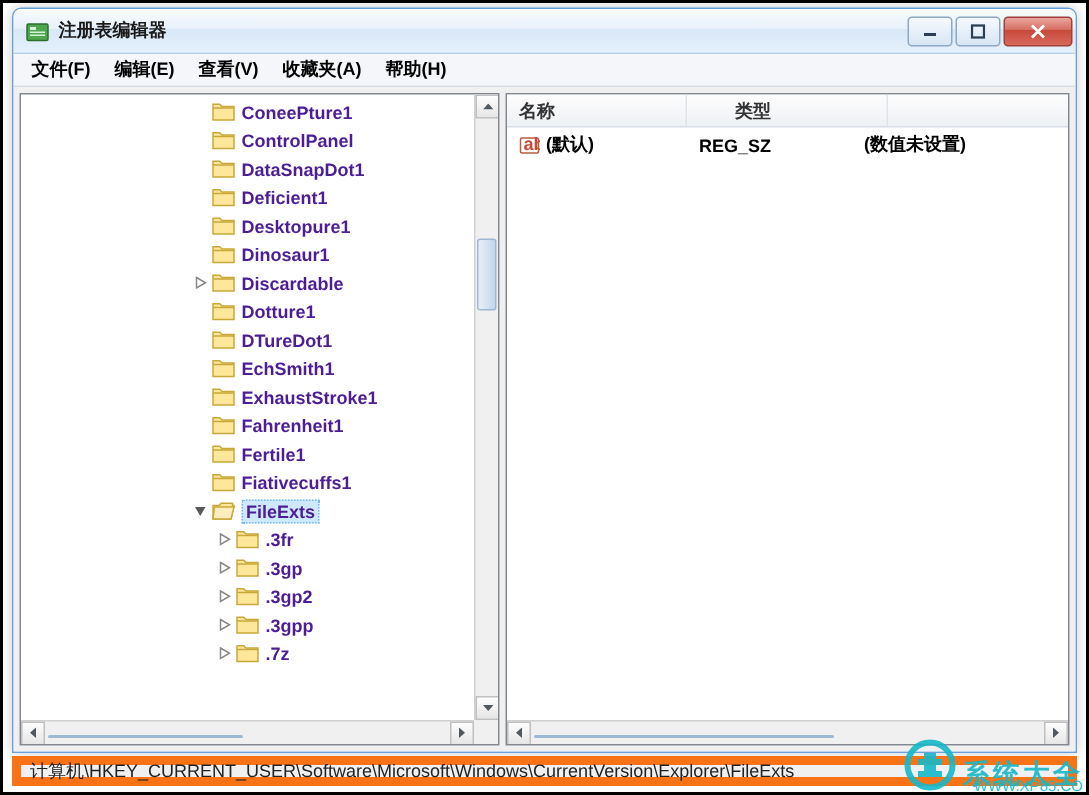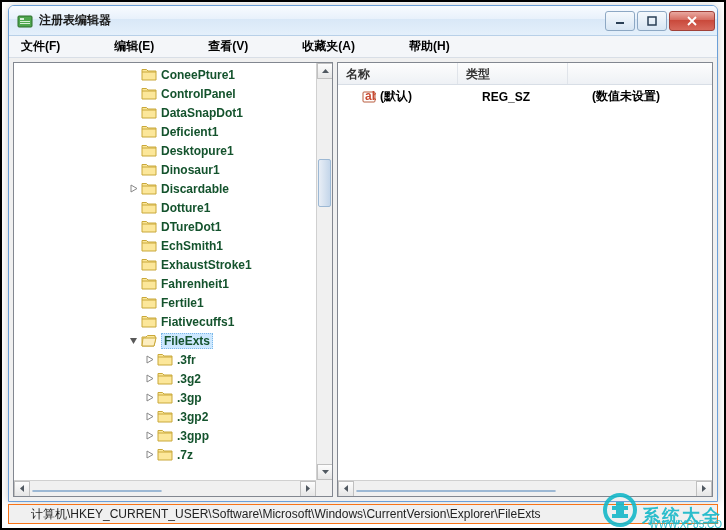--- a/index.html
+++ b/index.html
@@ -10,55 +10,55 @@
 .window { position: absolute; top: 5px; left: 8px; right: 8px; bottom: 28px; border: 1px solid #6b9fd8; border-radius: 6px 6px 0 0; background: #fff; display: flex; flex-direction: column; overflow: hidden; box-shadow: 0 0 8px rgba(0,0,0,0.2); font-weight: bold; }
 
 .titlebar { height: 30px; background: linear-gradient(to bottom, #f8fbff 0%, #e8f1fb 45%, #d9e8f7 46%, #e4f0fb 100%); display: flex; align-items: center; padding: 0 2px 0 8px; border-bottom: 1px solid #b8d0e8; }
 .titlebar .app-icon { width: 16px; height: 16px; margin-right: 6px; display: flex; align-items: center; justify-content: center; }
 .titlebar .title { flex: 1; color: #1a1a1a; }
 .win-controls { display: flex; gap: 0; }
 .win-btn { width: 30px; height: 20px; border: 1px solid #8da8c4; border-radius: 3px; margin-left: 2px; display: flex; align-items: center; justify-content: center; background: linear-gradient(to bottom, #f5f9fd, #d8e6f4); cursor: pointer; }
 .win-btn.close { width: 46px; background: linear-gradient(to bottom, #e9a8a0 0%, #d66b5f 45%, #c9493b 46%, #d7695c 100%); border-color: #a04038; color: #fff; }
 .win-btn svg { display: block; }
 
-.menubar { height: 22px; background: #f4f6f9; display: flex; align-items: flex-start; padding: 0 4px; border-bottom: 1px solid #d8dee6; gap: 38px; }
+.menubar { height: 22px; background: #f4f6f9; display: flex; align-items: flex-start; padding: 0 4px; border-bottom: 1px solid #d8dee6; }
 .menu-item { padding: 2px 8px; cursor: pointer; }
 
 .client { flex: 1; display: flex; padding: 4px; gap: 4px; min-height: 0; background: #f0f0f0; }
 .pane { background: #fff; border: 1px solid #828790; position: relative; overflow: hidden; }
 .left-pane { width: 320px; display: flex; flex-direction: column; }
 .right-pane { flex: 1; display: flex; flex-direction: column; }
 
 .tree-scroll { flex: 1; overflow: hidden; position: relative; }
 .tree { position: absolute; top: 0; left: 0; right: 16px; bottom: 16px; overflow: hidden; padding: 2px 0; }
 .tree-row { display: flex; align-items: center; height: 19px; padding-left: 2px; white-space: nowrap; cursor: pointer; }
 .tree-row .indent { display: inline-block; }
 .tree-row .expander { width: 11px; height: 11px; display: inline-flex; align-items: center; justify-content: center; margin-right: 2px; }
 .tree-row .expander svg { display: block; }
 .tree-row .folder { width: 16px; height: 14px; margin-right: 4px; display: inline-flex; }
-.tree-row .label { color: #14532d; }
+.tree-row .label { color: #4c1d95; }
 .tree-row.selected { }
 .tree-row.selected .label { background: #cde8ff; border: 1px dotted #7cb8e8; padding: 0 2px; }
 
 .hscrollbar { height: 16px; background: #f0f0f0; border-top: 1px solid #d0d0d0; position: absolute; bottom: 0; left: 0; right: 16px; display: flex; align-items: center; }
 .vscrollbar { width: 16px; background: #f0f0f0; border-left: 1px solid #d0d0d0; position: absolute; top: 0; bottom: 16px; right: 0; display: flex; flex-direction: column; }
 .sb-btn { width: 16px; height: 16px; background: linear-gradient(to bottom,#fdfdfd,#e6e6e6); border: 1px solid #c0c0c0; display: flex; align-items: center; justify-content: center; }
 .sb-track { flex: 1; position: relative; }
 .sb-thumb-v { position: absolute; left: 1px; right: 1px; background: linear-gradient(to right,#e8eef6,#c4d6ea); border: 1px solid #9cb8d4; border-radius: 2px; }
 .sb-thumb-h { position: absolute; top: 1px; bottom: 1px; background: linear-gradient(to bottom,#e8eef6,#c4d6ea); border: 1px solid #9cb8d4; border-radius: 2px; }
 .sb-corner { position: absolute; right: 0; bottom: 0; width: 16px; height: 16px; background: #f0f0f0; }
 
-.list-header { height: 22px; background: linear-gradient(to bottom,#fdfdfd,#eef1f5); border-bottom: 1px solid #d8dee6; display: flex; }
+.list-header { height: 22px; background: linear-gradient(to bottom,#fdfdfd,#eef1f5); border-bottom: 1px solid #d8dee6; display: flex; gap: 24px; }
 .list-header .col { padding: 3px 8px; border-right: 1px solid #e0e4ea; color: #333; }
-.list-body { flex: 1; padding: 2px 16px; overflow: hidden; position: relative; }
+.list-body { flex: 1; padding: 2px 0; overflow: hidden; position: relative; }
 .list-row { display: flex; height: 19px; align-items: center; }
 .list-row .cell { padding: 0 8px; display: flex; align-items: center; gap: 4px; }
 .val-icon { width: 14px; height: 14px; }
 
-.statusbar { position: absolute; left: 8px; right: 8px; bottom: 6px; height: 20px; background: #f0f0f0; border: 1px solid #f97316; display: flex; align-items: center; padding: 0 22px; color: #222; }
+.statusbar { position: absolute; left: 8px; right: 8px; bottom: 6px; height: 20px; background: #f0f0f0; border: 6px solid #f97316; display: flex; align-items: center; padding: 0 6px; color: #222; }
 
 .watermark { position: absolute; right: 4px; bottom: 2px; display: flex; align-items: flex-end; gap: 4px; opacity: 0.9; }
 .watermark .wm-text { font-size: 18px; font-weight: bold; color: #16b8c9; letter-spacing: 2px; }
 .watermark .wm-sub { font-size: 10px; color: #16b8c9; position: absolute; right: 0; bottom: -2px; }
 
 
 .folder svg { width: 16px; height: 14px; }
 
 
 .guides { position: absolute; top: 6px; bottom: 28px; left: 12px; width: 140px; pointer-events: none; }
@@ -304,35 +304,20 @@
                   <path d="M2 1 L8 4.5 L2 8 Z" fill="none" stroke="#888" stroke-width="1"></path>
                 </svg>
               </span>
               <span class="folder">
                 <svg viewBox="0 0 16 14">
                   <path d="M1 4 L1 12 L15 12 L15 3 L7 3 L5.5 1.5 L1 1.5 Z" fill="#fce79a" stroke="#c9a83a"></path>
                   <path d="M1 4 L15 4" stroke="#c9a83a"></path>
                 </svg>
               </span>
               <span class="label">.3fr</span>
-            </div>
-            <div class="tree-row">
-              <span class="indent" style="width: 128px;"></span>
-              <span class="expander">
-                <svg width="9" height="9">
-                  <path d="M2 1 L8 4.5 L2 8 Z" fill="none" stroke="#888" stroke-width="1"></path>
-                </svg>
-              </span>
-              <span class="folder">
-                <svg viewBox="0 0 16 14">
-                  <path d="M1 4 L1 12 L15 12 L15 3 L7 3 L5.5 1.5 L1 1.5 Z" fill="#fce79a" stroke="#c9a83a"></path>
-                  <path d="M1 4 L15 4" stroke="#c9a83a"></path>
-                </svg>
-              </span>
-              <span class="label">.3g2</span>
             </div>
             <div class="tree-row">
               <span class="indent" style="width: 128px;"></span>
               <span class="expander">
                 <svg width="9" height="9">
                   <path d="M2 1 L8 4.5 L2 8 Z" fill="none" stroke="#888" stroke-width="1"></path>
                 </svg>
               </span>
               <span class="folder">
                 <svg viewBox="0 0 16 14">

